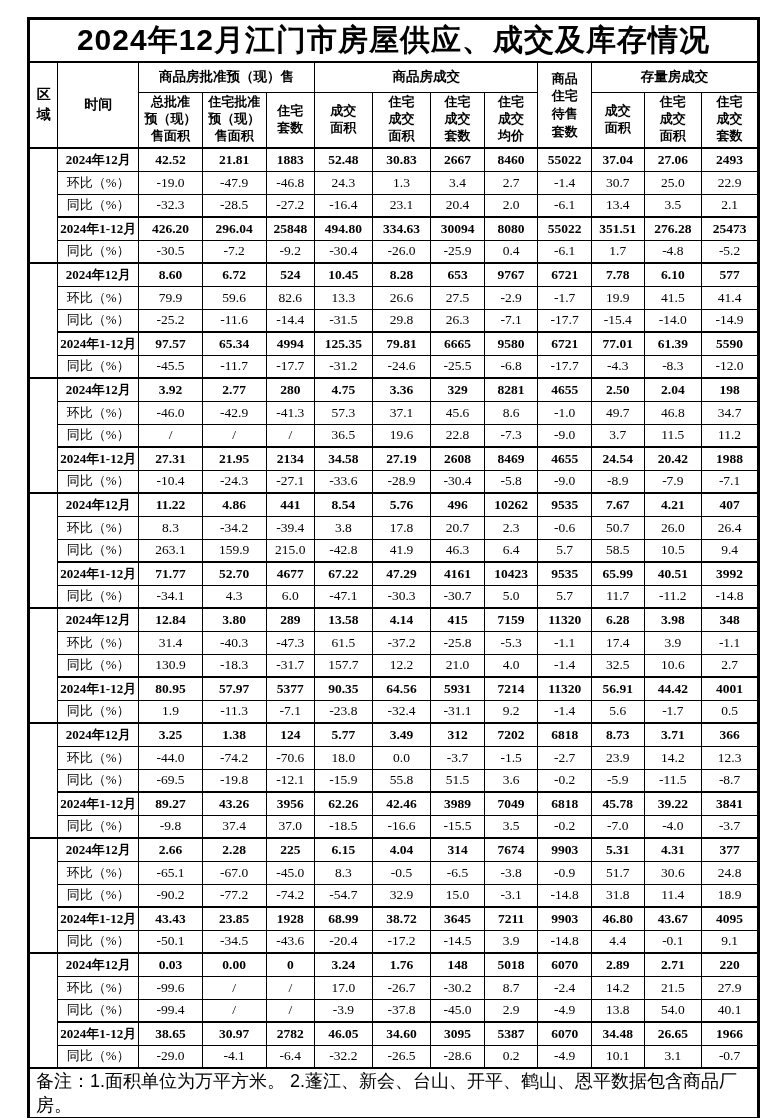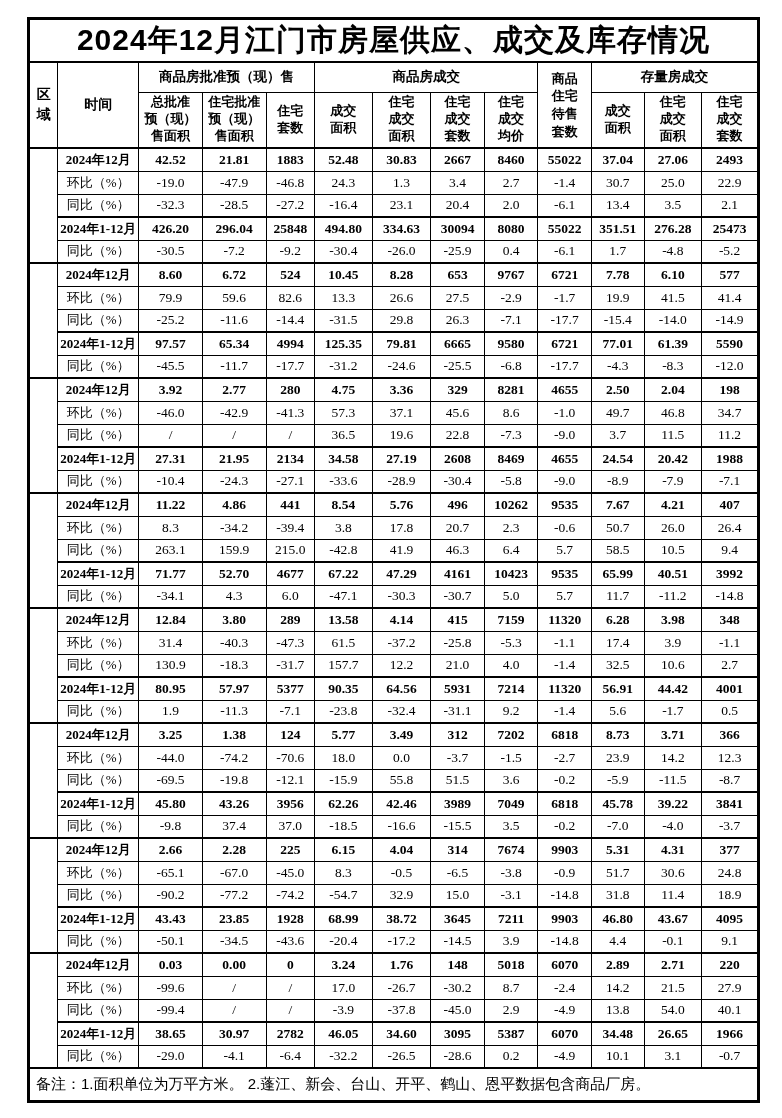--- a/index.html
+++ b/index.html
@@ -61,21 +61,21 @@
     padding-left: 42px;
   }
   td.region-cell span {
     display: inline-block;
     width: 1.15em;
     word-break: break-all;
     line-height: 1.5;
   }
   .footnote-cell {
     text-align: left;
-    font-size: 15px;
+    font-size: 18px;
     height: 33px;
     padding-left: 6px;
     border-top: 2.5px solid #000;
     font-family: "Liberation Sans", sans-serif;
   }
 </style>
 </head>
 <body>
 
 <div class="sheet">
@@ -535,21 +535,21 @@
           <td class="num">55.8</td>
           <td class="num">51.5</td>
           <td class="num">3.6</td>
           <td class="num">-0.2</td>
           <td class="num">-5.9</td>
           <td class="num">-11.5</td>
           <td class="num">-8.7</td>
         </tr>
         <tr class="subtotal-row bold-row">
           <td class="row-label">2024年1-12月</td>
-          <td class="num">45.80</td>
+          <td class="num">89.27</td>
           <td class="num">43.26</td>
           <td class="num">3956</td>
           <td class="num">62.26</td>
           <td class="num">42.46</td>
           <td class="num">3989</td>
           <td class="num">7049</td>
           <td class="num">6818</td>
           <td class="num">45.78</td>
           <td class="num">39.22</td>
           <td class="num">3841</td>

